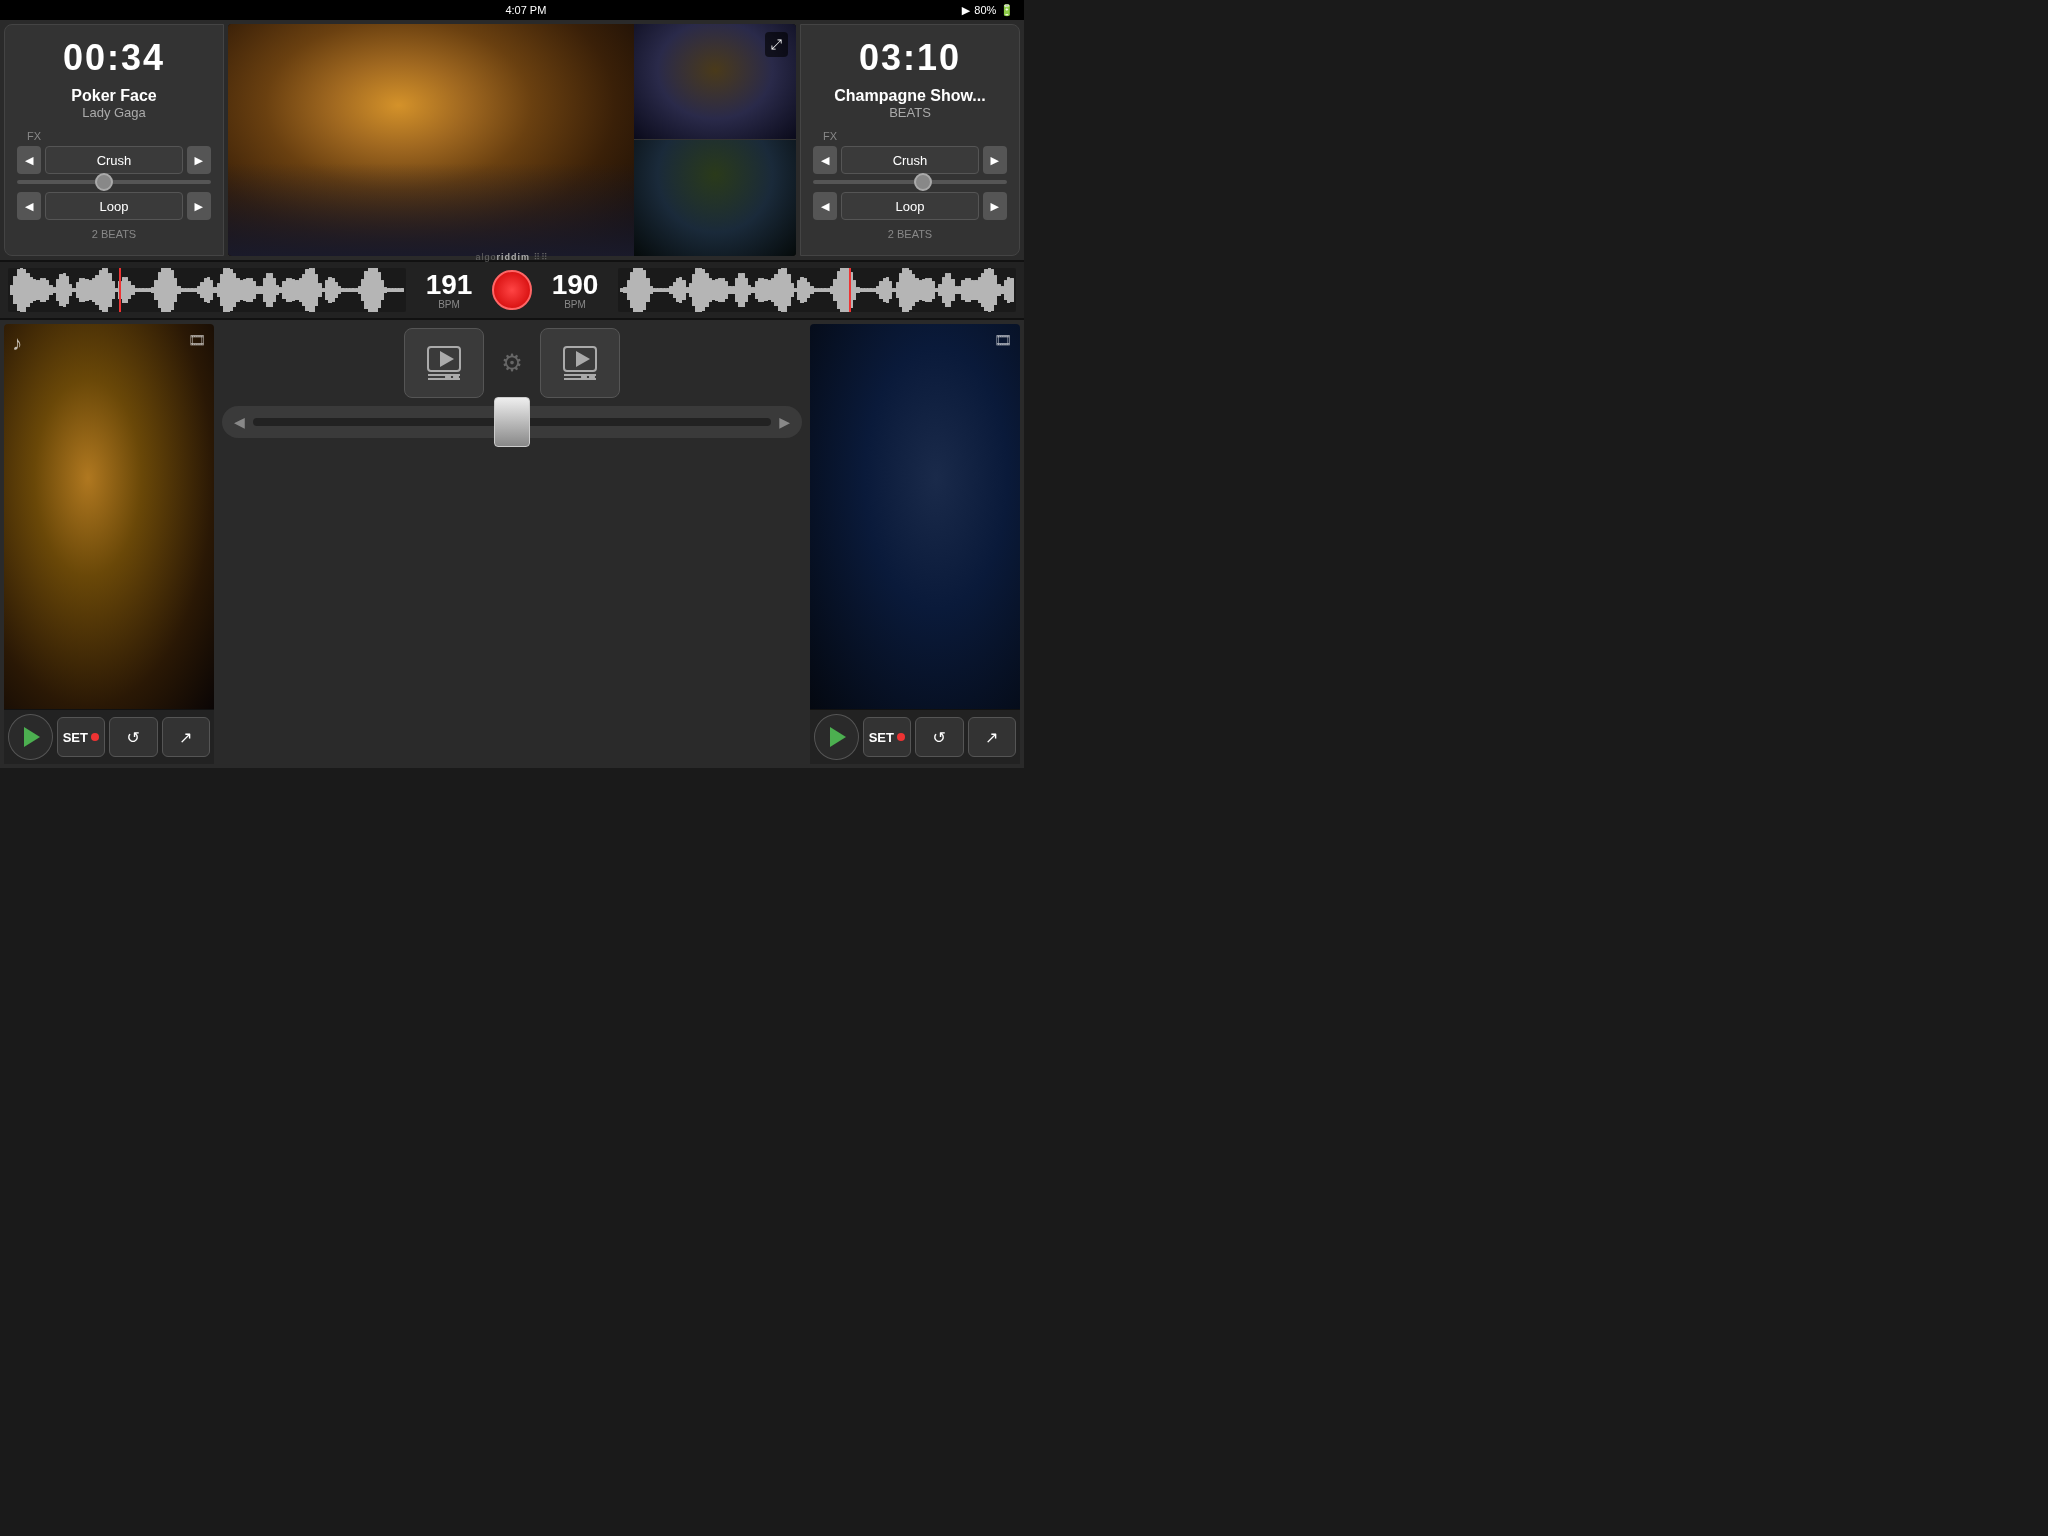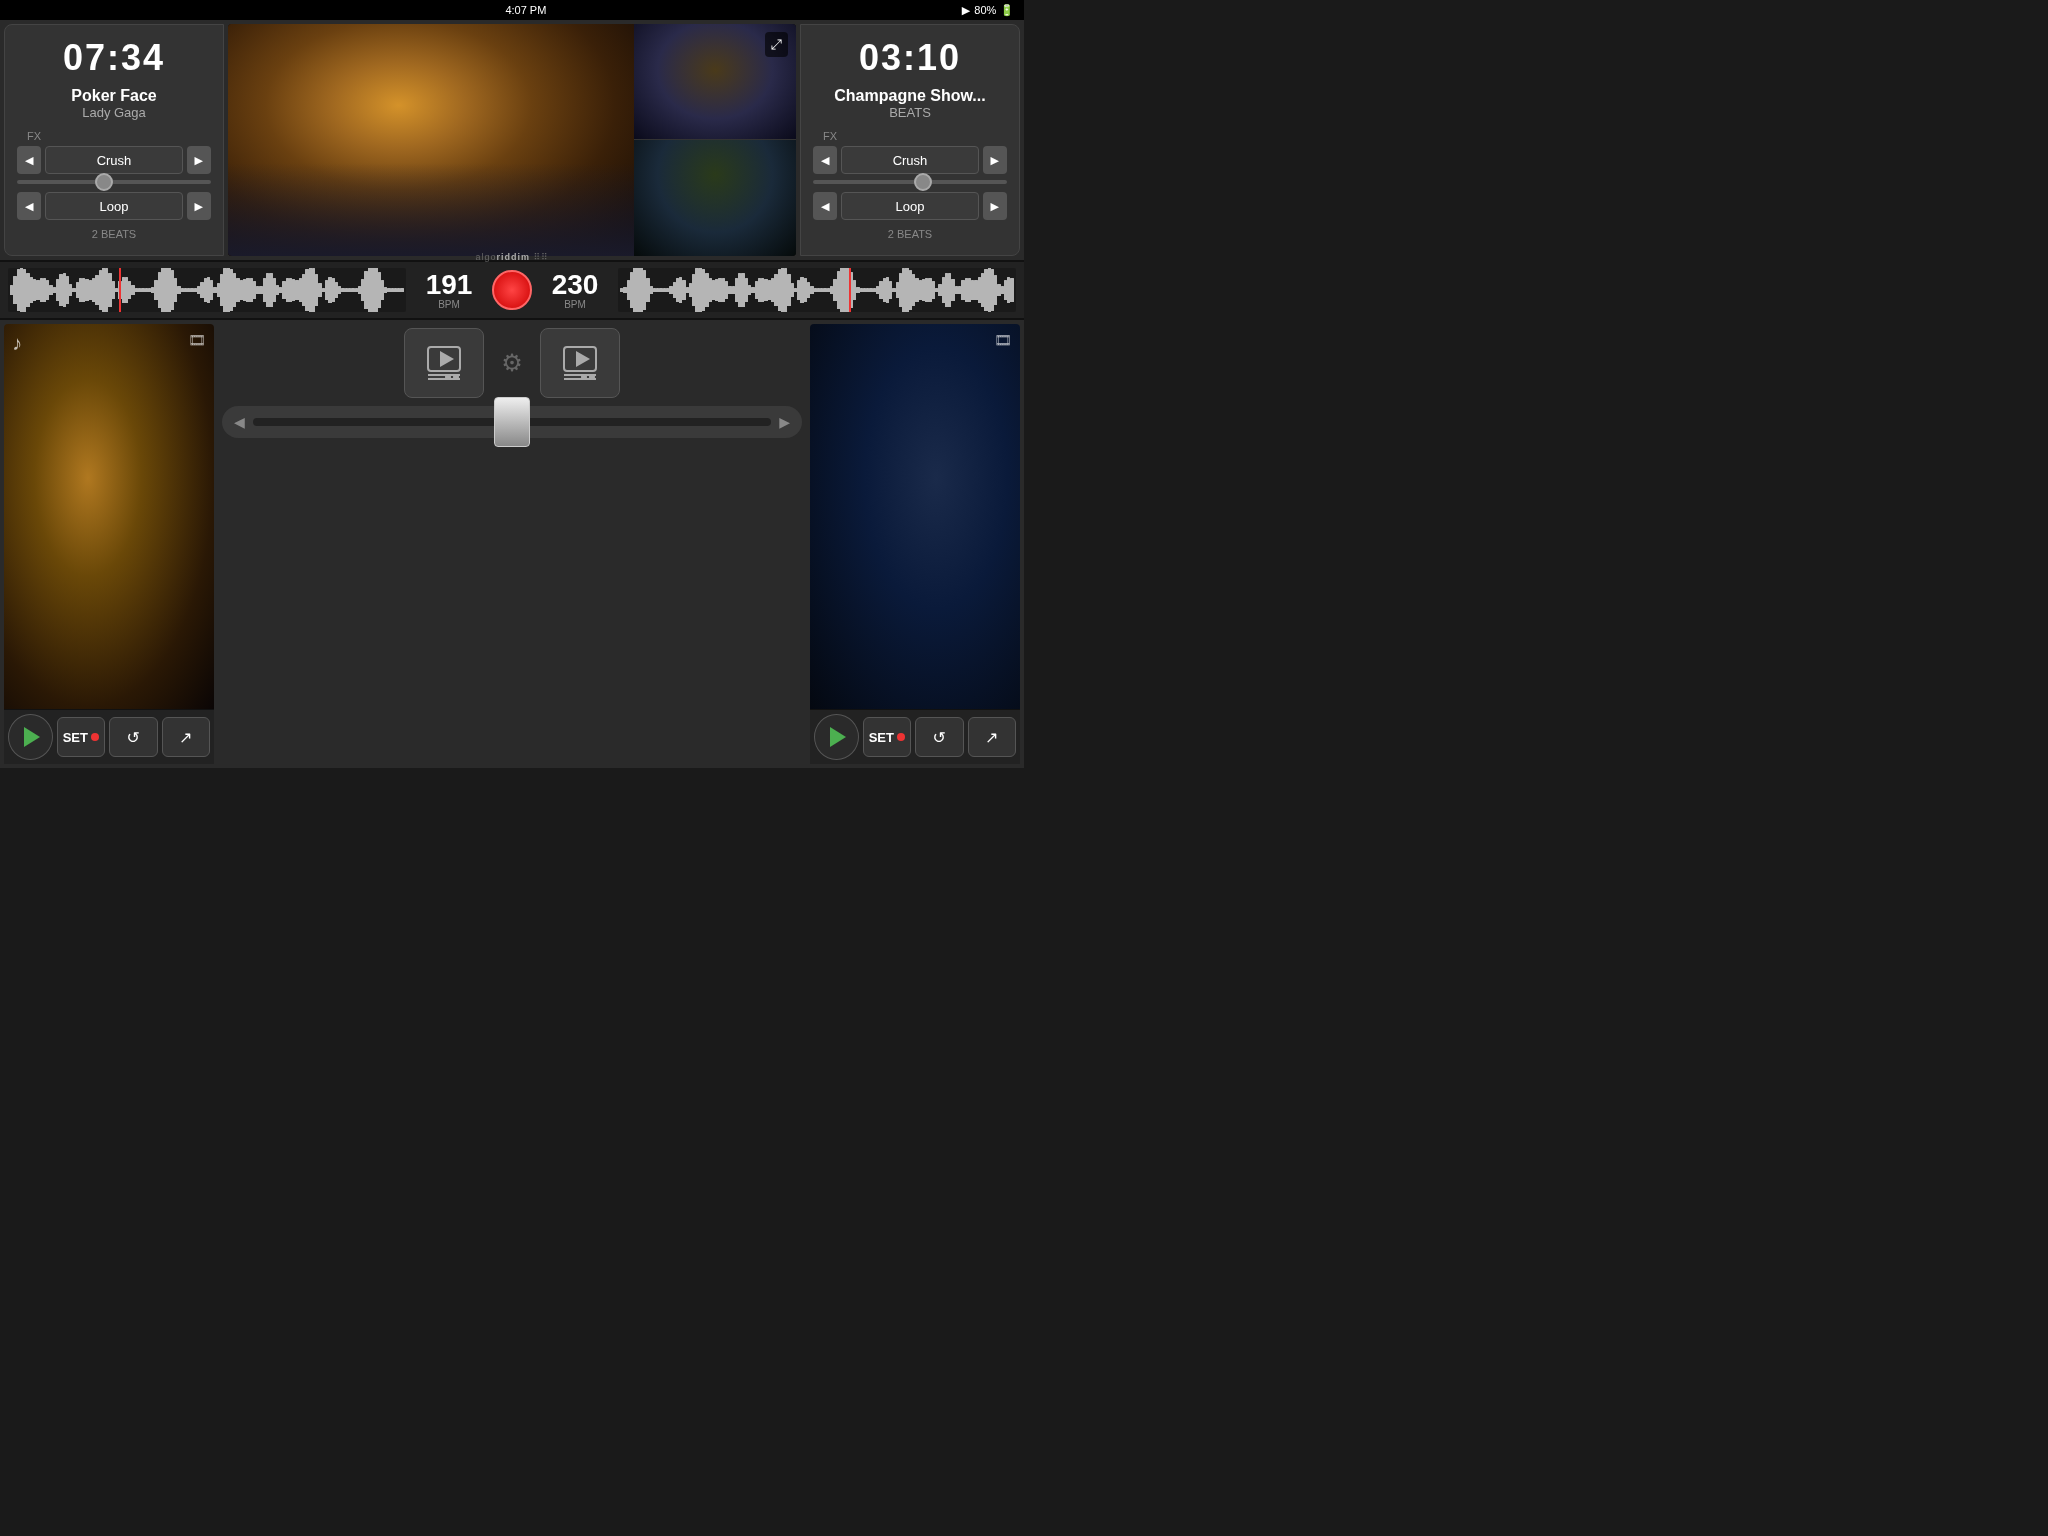--- a/index.html
+++ b/index.html
@@ -480,21 +480,21 @@
     <span>80%</span>
     <span>🔋</span>
   </div>
 </div>
 
 <div class="main-container">
 
   <div class="top-section">
 
     <div class="deck-panel left">
-      <div class="deck-timer">07:34</div>
+      <div class="deck-timer">00:34</div>
       <div class="deck-track-title">Poker Face</div>
       <div class="deck-track-artist">Lady Gaga</div>
 
       <div class="fx-label">FX</div>
       <div class="fx-row">
         <button class="fx-btn">◀</button>
         <button class="fx-name-btn">Crush</button>
         <button class="fx-btn">▶</button>
       </div>
       <div class="fx-slider-container">
@@ -685,21 +685,21 @@
     </div>
     <div class="bpm-display">
       <span class="bpm-number">191</span>
       <span class="bpm-label">BPM</span>
     </div>
     <div style="position:relative;display:flex;flex-direction:column;align-items:center;gap:2px;">
       <div style="font-size:9px;color:#666;letter-spacing:1px;position:absolute;top:-18px;left:50%;transform:translateX(-50%);white-space:nowrap;">algo<span style="color:#aaa;font-weight:bold;">riddim</span> <span style="color:#666;">⠿⠿</span></div>
       <button class="record-btn"></button>
     </div>
     <div class="bpm-display">
-      <span class="bpm-number">230</span>
+      <span class="bpm-number">190</span>
       <span class="bpm-label">BPM</span>
     </div>
     <div class="waveform-right">
       <div class="waveform-visual" id="waveform-right-visual">
           <div class="wv-bar" style="height: 4px;"></div>
           <div class="wv-bar" style="height: 5.30879px;"></div>
           <div class="wv-bar" style="height: 19.0965px;"></div>
           <div class="wv-bar" style="height: 35.3731px;"></div>
           <div class="wv-bar" style="height: 48.9034px;"></div>
           <div class="wv-bar" style="height: 54.9229px;"></div>

